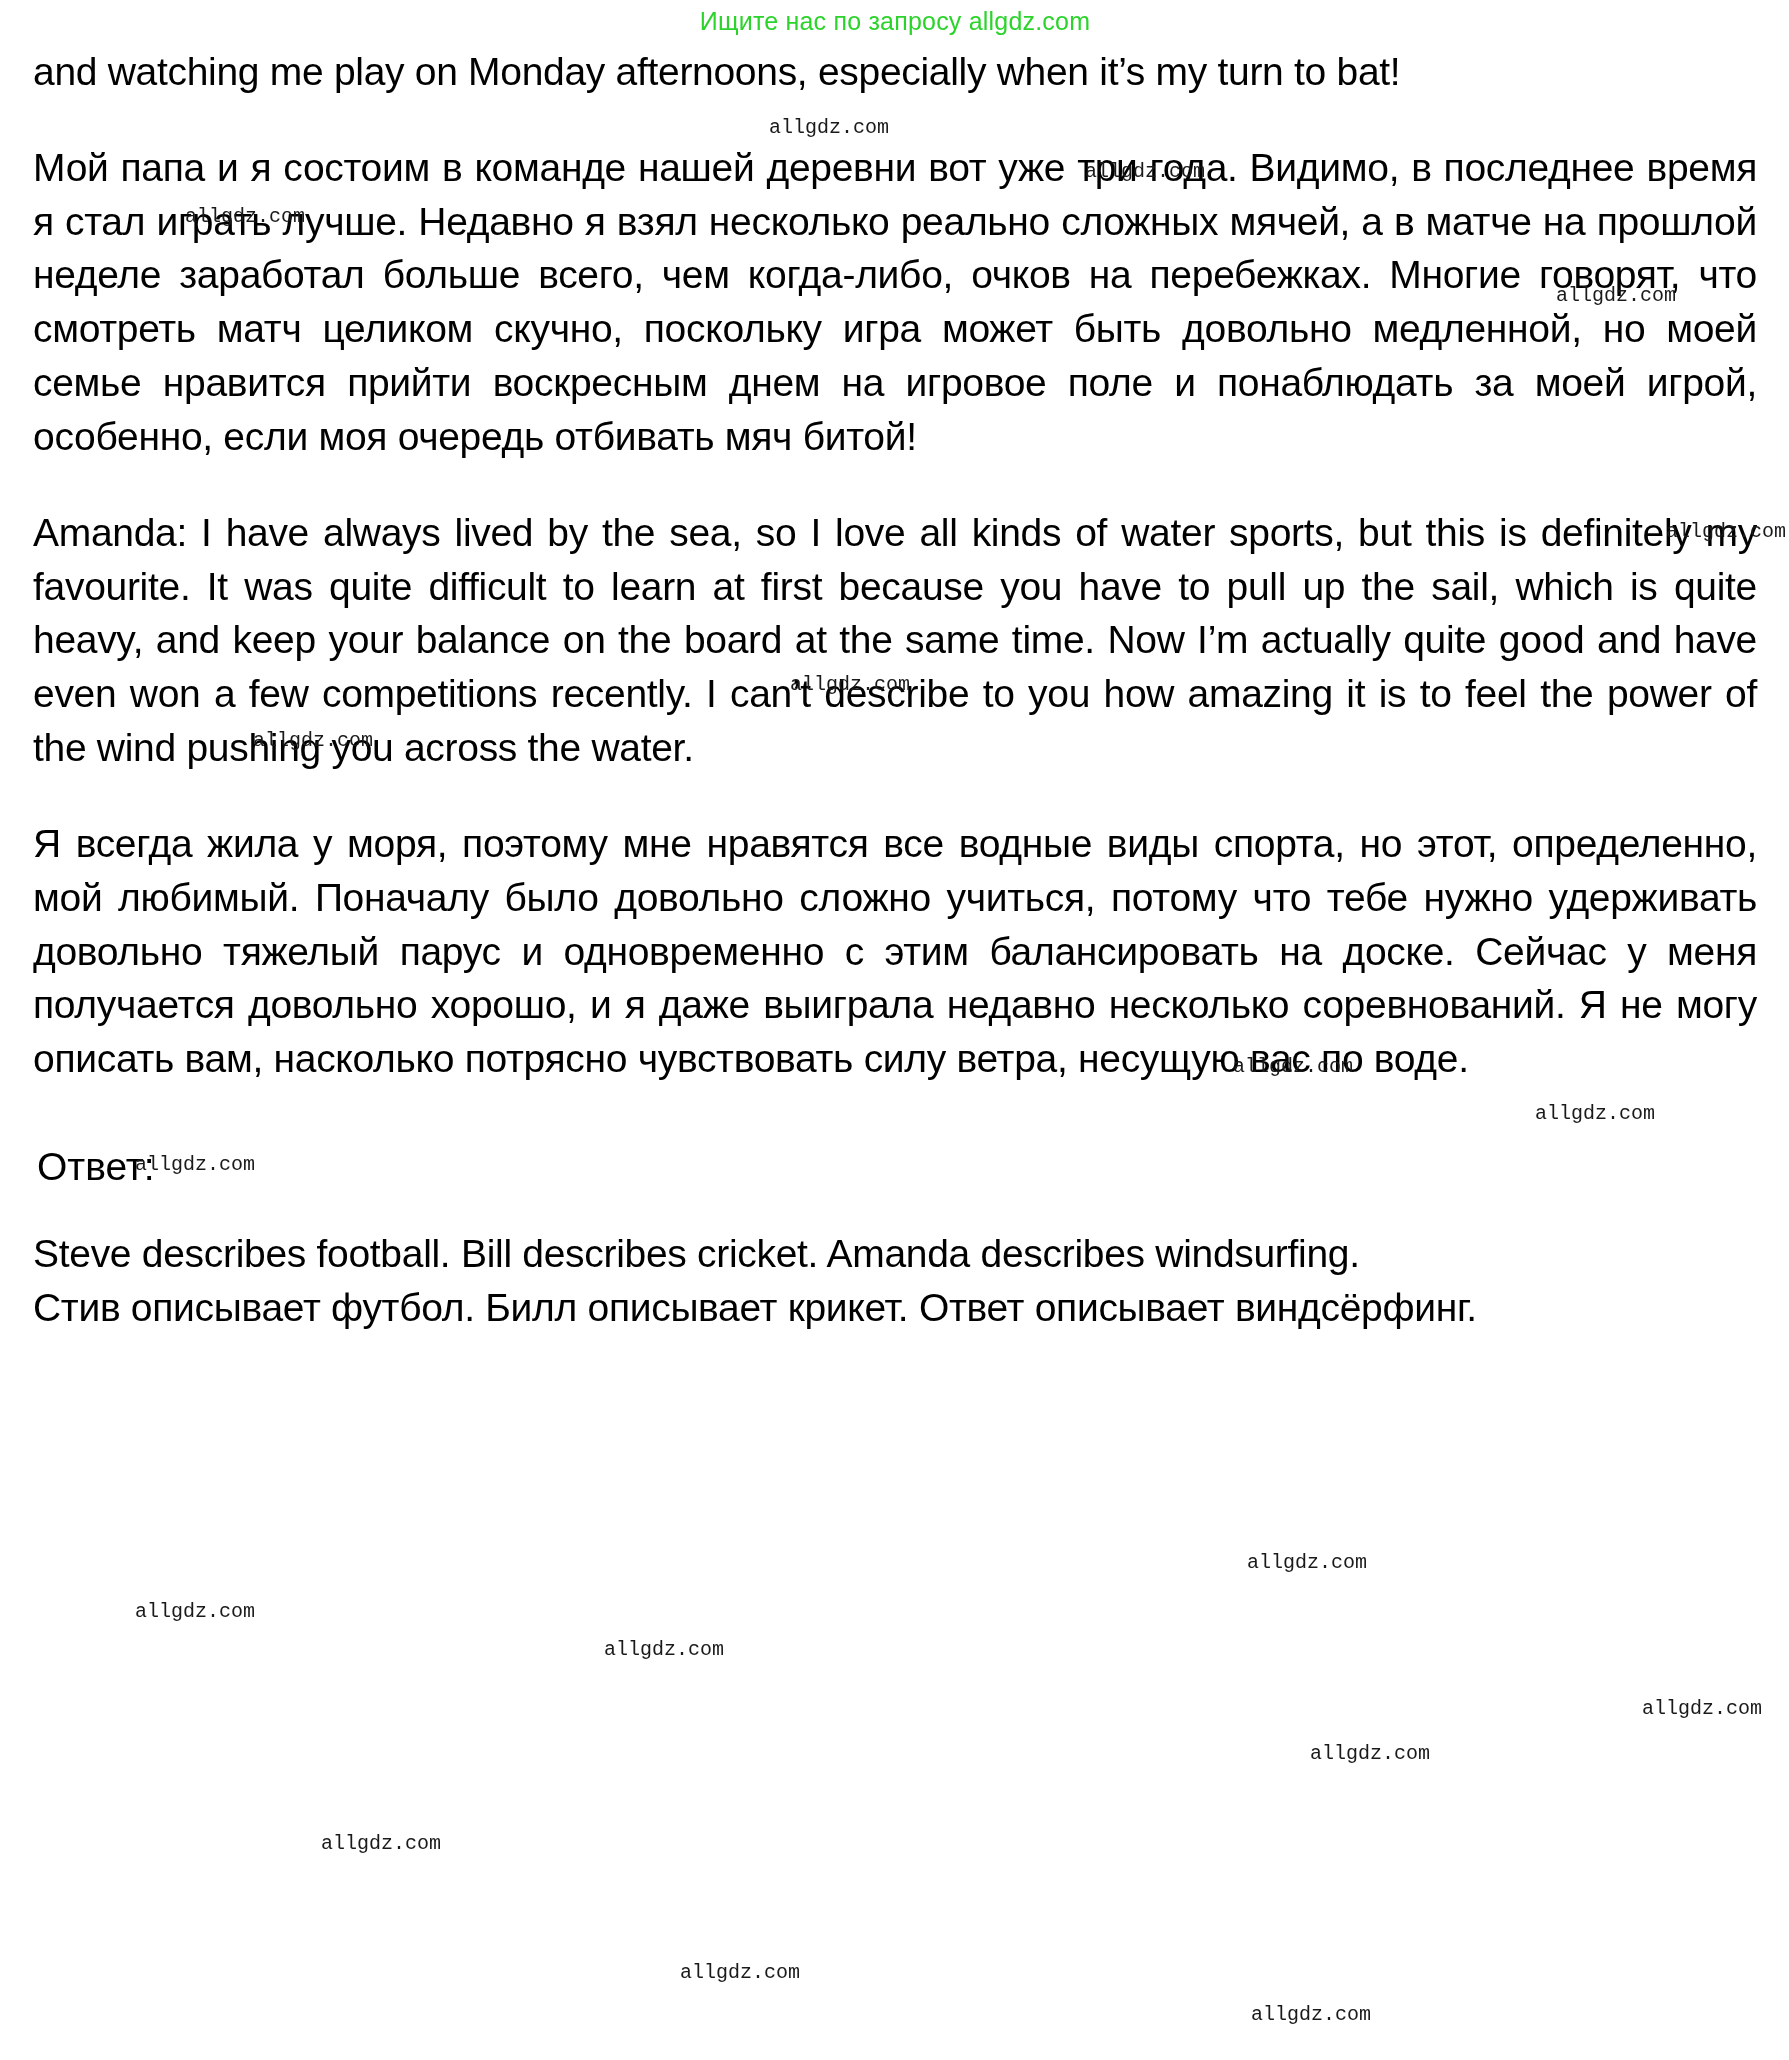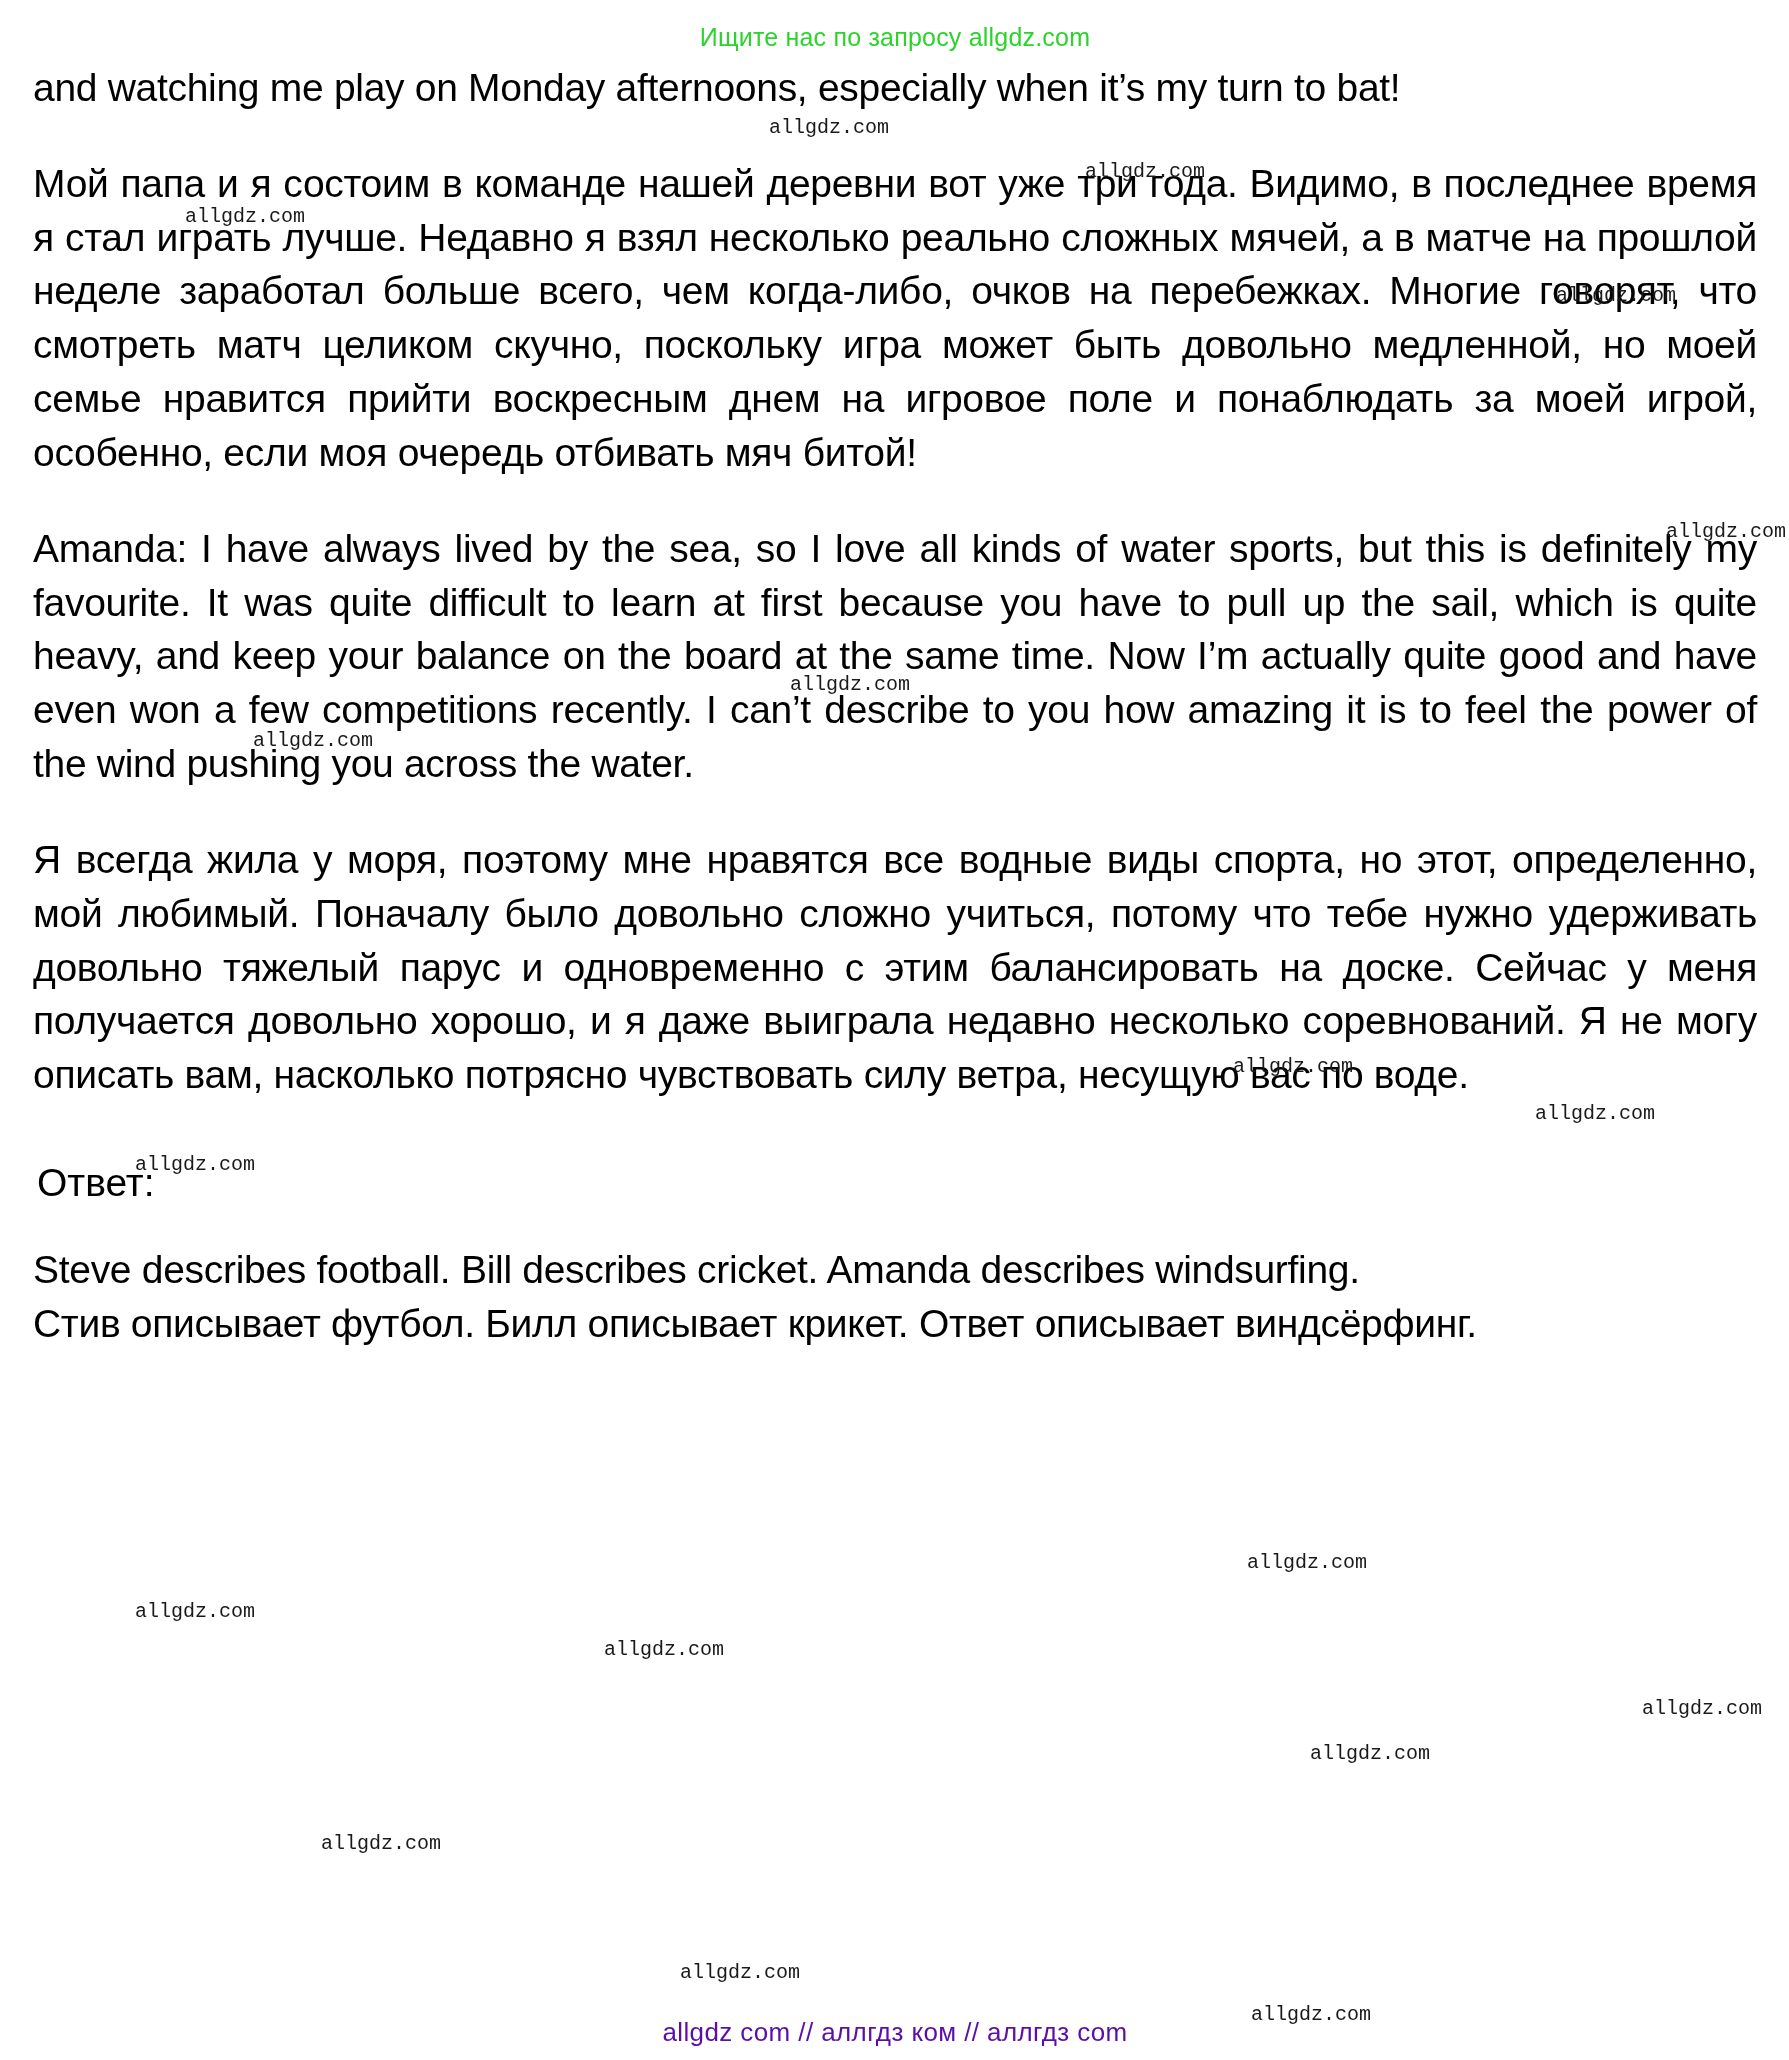--- a/index.html
+++ b/index.html
@@ -14,21 +14,21 @@
     color: #000000;
     position: relative;
     overflow: hidden;
   }
 
   .page {
     position: relative;
     width: 1790px;
     height: 2060px;
     box-sizing: border-box;
-    padding: 16px 33px;
+    padding: 0 33px;
   }
 
   .top-banner {
     text-align: center;
     color: #2bd32b;
     font-family: "Liberation Sans", sans-serif;
     font-size: 25px;
     padding-top: 7px;
     padding-bottom: 8.7px;
     letter-spacing: 0.2px;
@@ -118,21 +118,20 @@
   <div class="spacer-lg"></div>
 
   <p class="answer-label">Ответ:</p>
 
   <div class="spacer-md"></div>
 
   <p class="answer-block">Steve describes football. Bill describes cricket. Amanda describes windsurfing.</p>
 
   <p class="answer-block">Стив описывает футбол. Билл описывает крикет. Ответ описывает виндсёрфинг.</p>
 
-  <div class="bottom-bar">allgdz com  //  аллгдз ком  //  аллгдз com</div>
 
   <div id="watermark-layer">
       <div class="wm" style="left: 769px; top: 116px;">allgdz.com</div>
       <div class="wm" style="left: 1085px; top: 160px;">allgdz.com</div>
       <div class="wm" style="left: 185px; top: 205px;">allgdz.com</div>
       <div class="wm" style="left: 1556px; top: 284px;">allgdz.com</div>
       <div class="wm" style="left: 1666px; top: 520px;">allgdz.com</div>
       <div class="wm" style="left: 790px; top: 673px;">allgdz.com</div>
       <div class="wm" style="left: 253px; top: 729px;">allgdz.com</div>
       <div class="wm" style="left: 1233px; top: 1055px;">allgdz.com</div>

